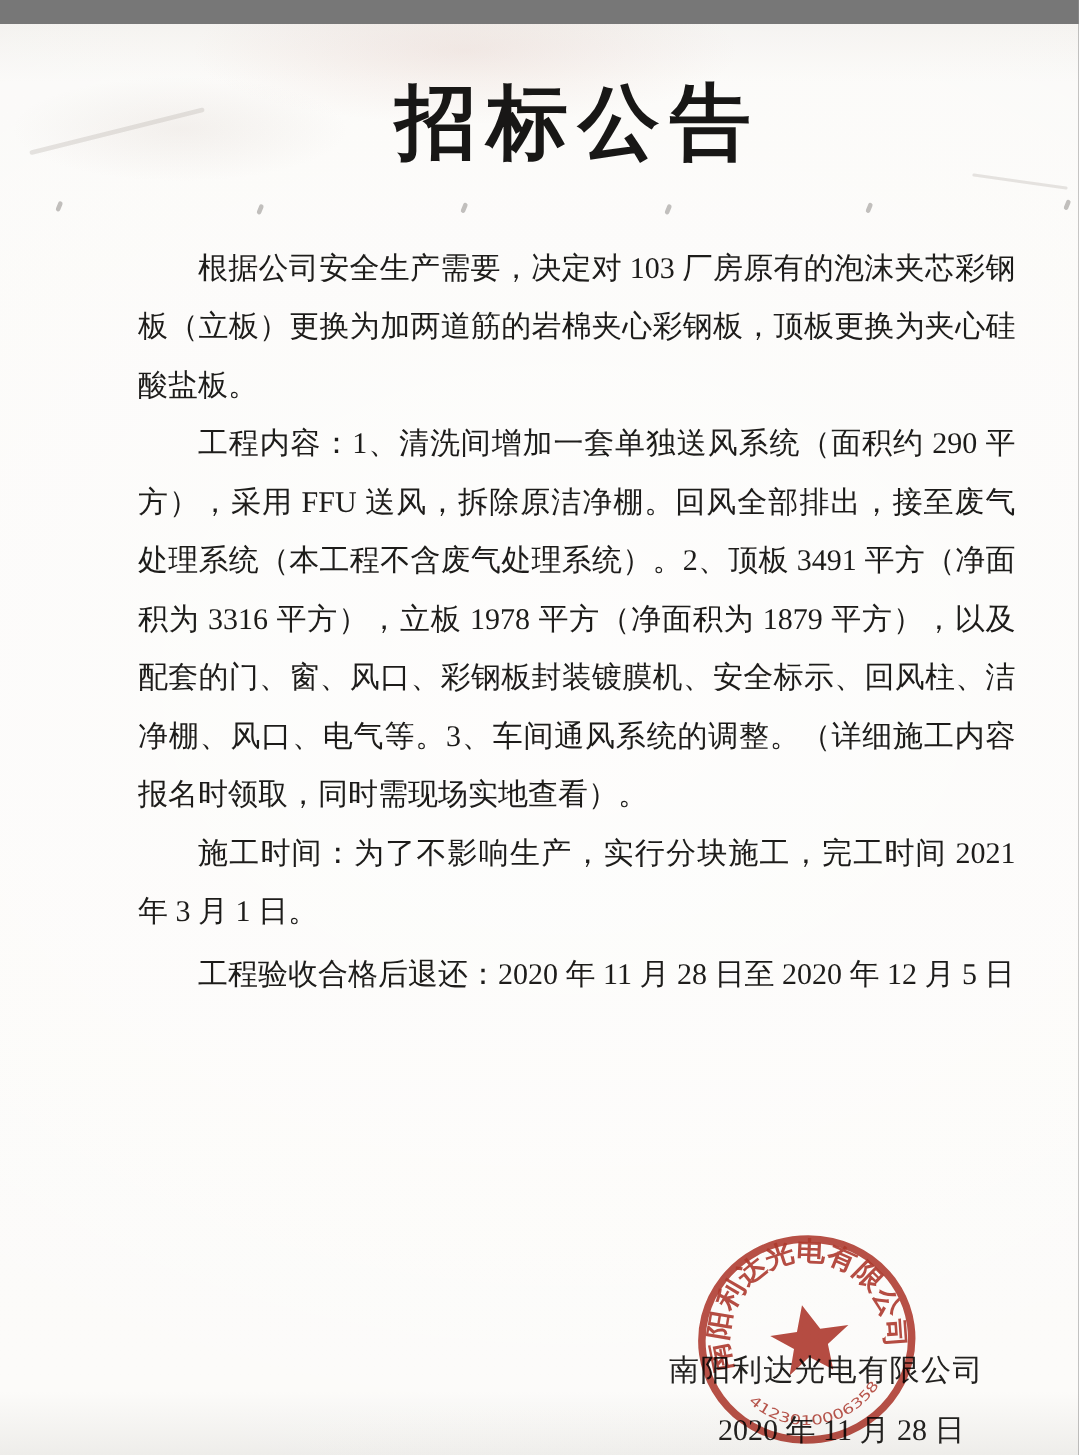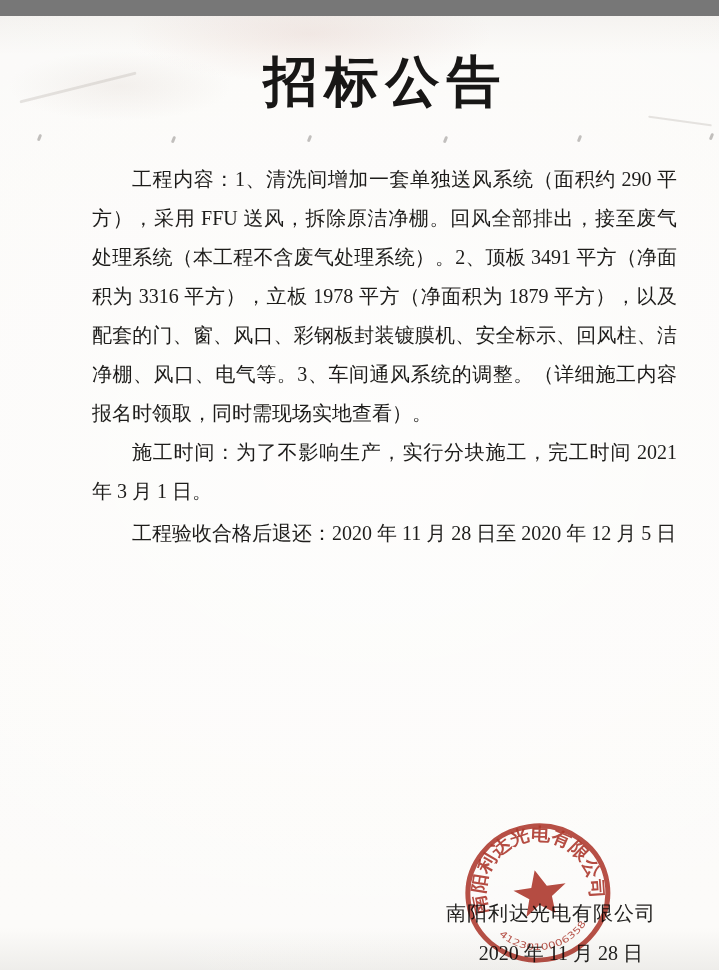--- a/index.html
+++ b/index.html
@@ -60,20 +60,21 @@
   <div class="speck" style="left:308px;top:119px;"></div>
   <div class="speck" style="left:444px;top:120px;"></div>
   <div class="speck" style="left:578px;top:119px;"></div>
   <div class="speck" style="left:710px;top:117px;"></div>
   <div class="scratch" style="left:18px;top:70px;width:120px;height:3px;transform:rotate(-14deg);"></div>
   <div class="scratch" style="left:648px;top:104px;width:64px;height:2px;transform:rotate(8deg);"></div>
 
   <div class="title">招标公告</div>
 
   <div class="body">
+    <p><span class="lead"></span><span>根据公司安全生产需要，决定对 103 厂房原有的泡沫夹芯彩钢板（立板）更换为加两道筋的岩棉夹心彩钢板，顶板更换为夹心硅酸盐板。</span></p>
     <p><span class="lead">工程内容：</span><span>1、清洗间增加一套单独送风系统（面积约 290 平方），采用 FFU 送风，拆除原洁净棚。回风全部排出，接至废气处理系统（本工程不含废气处理系统）。2、顶板 3491 平方（净面积为 3316 平方），立板 1978 平方（净面积为 1879 平方），以及配套的门、窗、风口、彩钢板封装镀膜机、安全标示、回风柱、洁净棚、风口、电气等。3、车间通风系统的调整。（详细施工内容报名时领取，同时需现场实地查看）。</span></p>
     <p><span class="lead">施工时间：</span><span>为了不影响生产，实行分块施工，完工时间 2021 年 3 月 1 日。</span></p>
 
     <p class="meta"><span>工程验收合格后退还：</span><span>2020 年 11 月 28 日至 2020 年 12 月 5 日</span></p>
 
   </div>
 
   <div class="sig company">南阳利达光电有限公司</div>
   <div class="sig date">2020 年 11 月 28 日</div>
 

